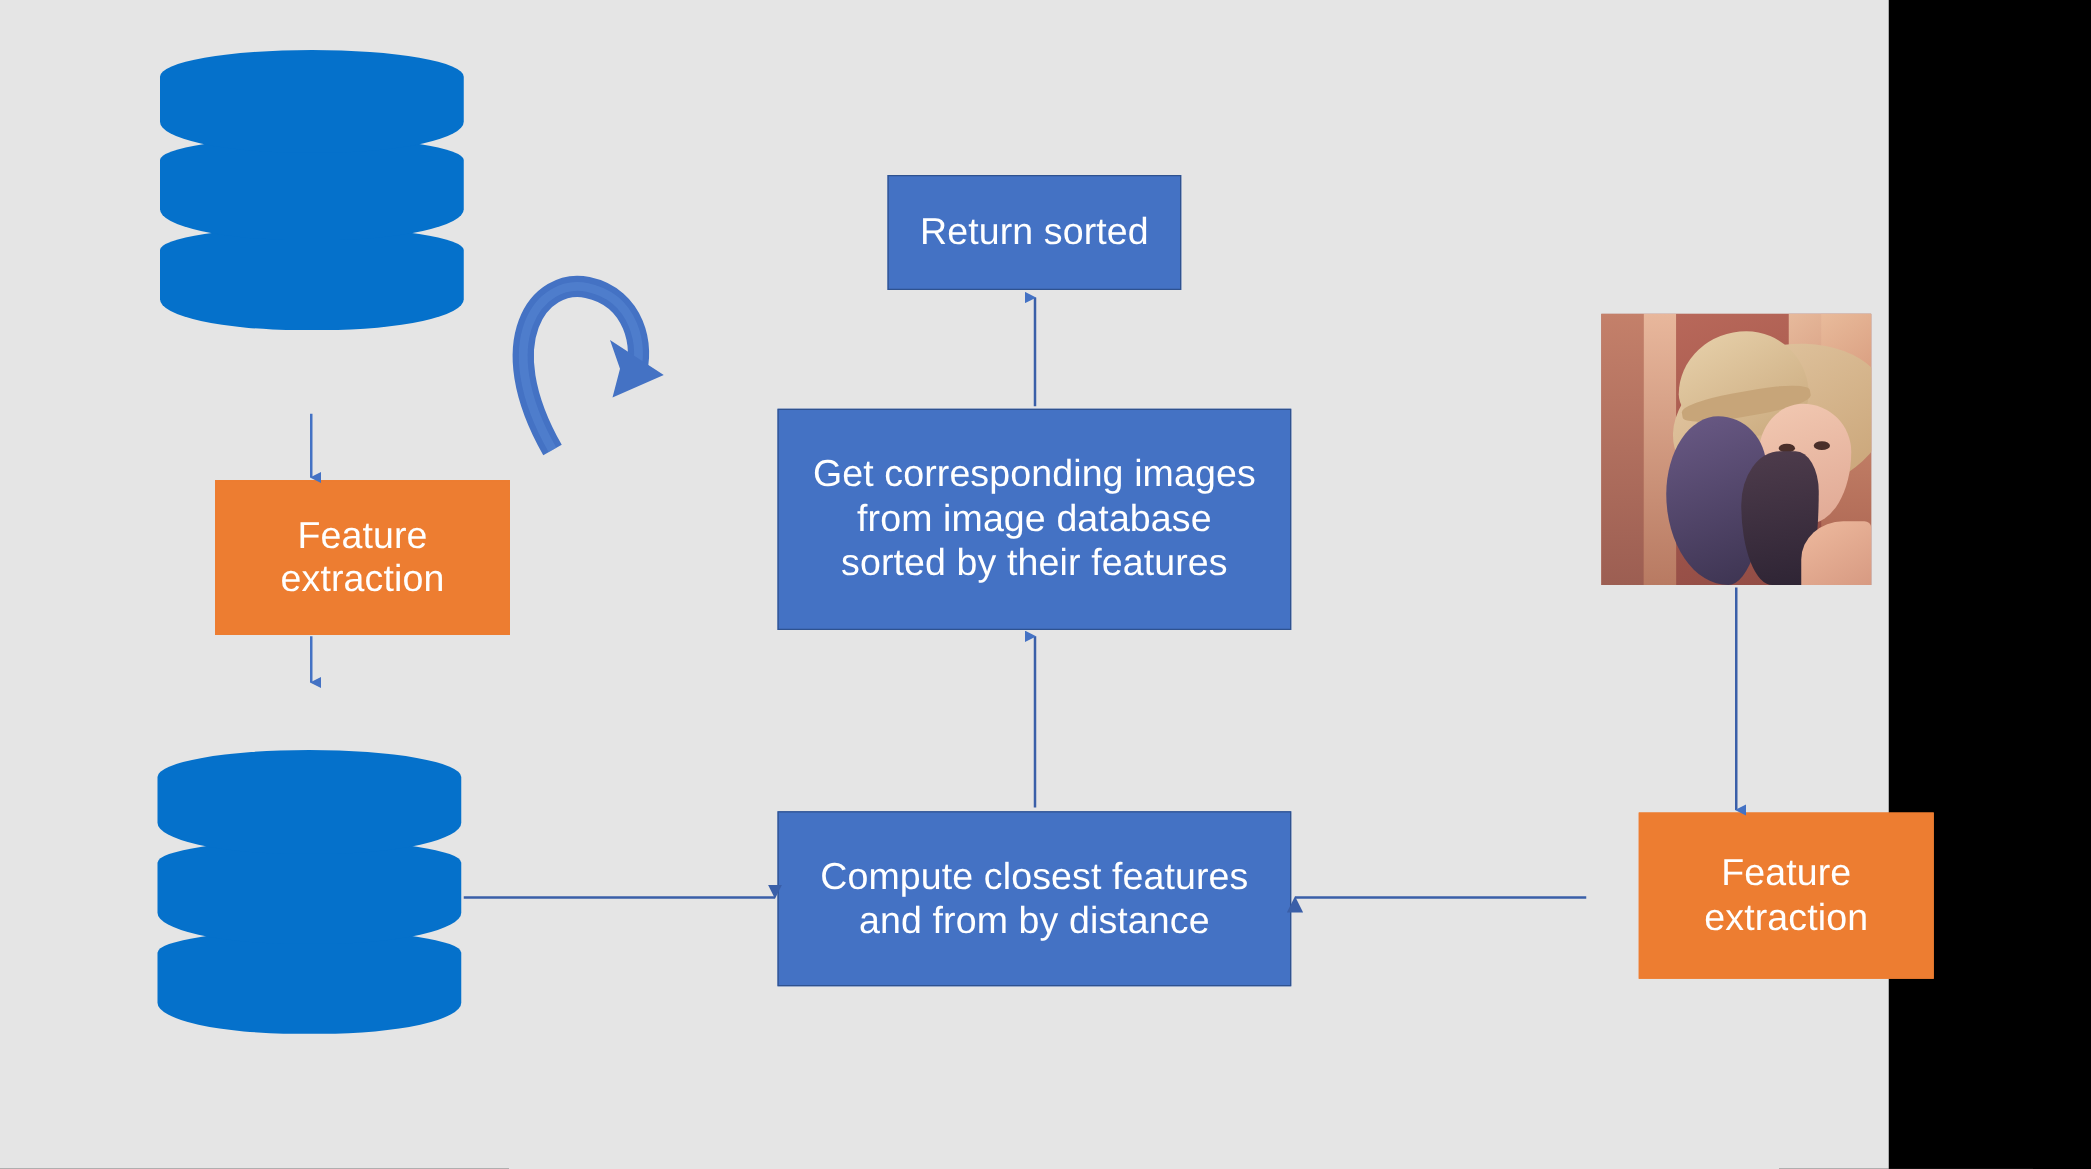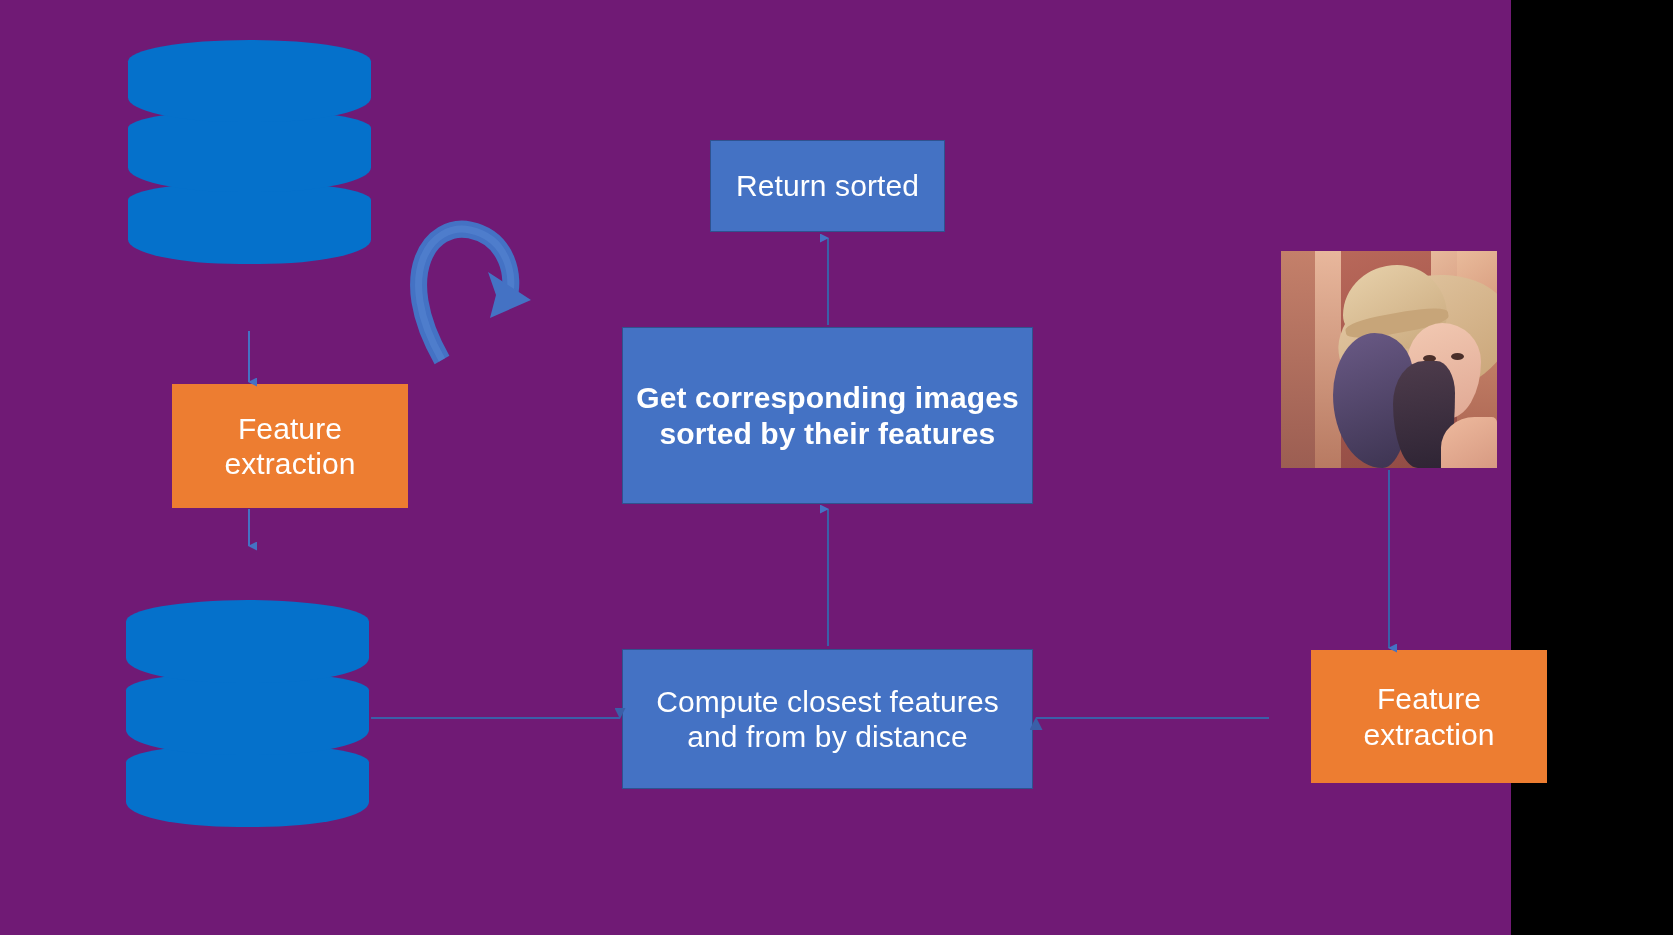--- a/index.html
+++ b/index.html
@@ -1,17 +1,17 @@
 <!DOCTYPE html>
 <html><head>
 <meta charset="utf-8">
 <style>
   html,body{margin:0;padding:0;background:#000;}
   body{width:1673px;height:935px;overflow:hidden;font-family:"Liberation Sans",sans-serif;}
-  #stage{position:relative;width:1511px;height:935px;background:#701a75;}
+  #stage{position:relative;width:1511px;height:935px;background:#e5e5e5;}
 
   .box{
     position:absolute;
     display:flex;align-items:center;justify-content:center;
     text-align:center;
     color:#ffffff;
     line-height:1.18;
     box-sizing:border-box;
     font-weight:400;
     letter-spacing:0.1px;
@@ -74,23 +74,24 @@
 
     <div class="px" style="left:160px;top:166px;width:56px;height:51px;background:linear-gradient(150deg,#eeba9e,#d79a82);border-radius:60% 10% 0 0;"></div>
   </div>
 
   <div class="box box-blue" style="left:710px;top:140px;width:235px;height:92px;font-size:30px;">
     <div>
       <div>Return sorted</div>
     </div>
   </div>
 
-  <div class="box box-blue" style="left:622px;top:327px;width:411px;height:177px;font-size:30px;font-weight:bold;">
+  <div class="box box-blue" style="left:622px;top:327px;width:411px;height:177px;font-size:30px;">
     <div>
       <div>Get corresponding images</div>
+      <div>from image database</div>
       <div>sorted by their features</div>
     </div>
   </div>
 
   <div class="box box-blue" style="left:622px;top:649px;width:411px;height:140px;font-size:30px;">
     <div>
       <div>Compute closest features</div>
       <div>and from by distance</div>
     </div>
   </div>

